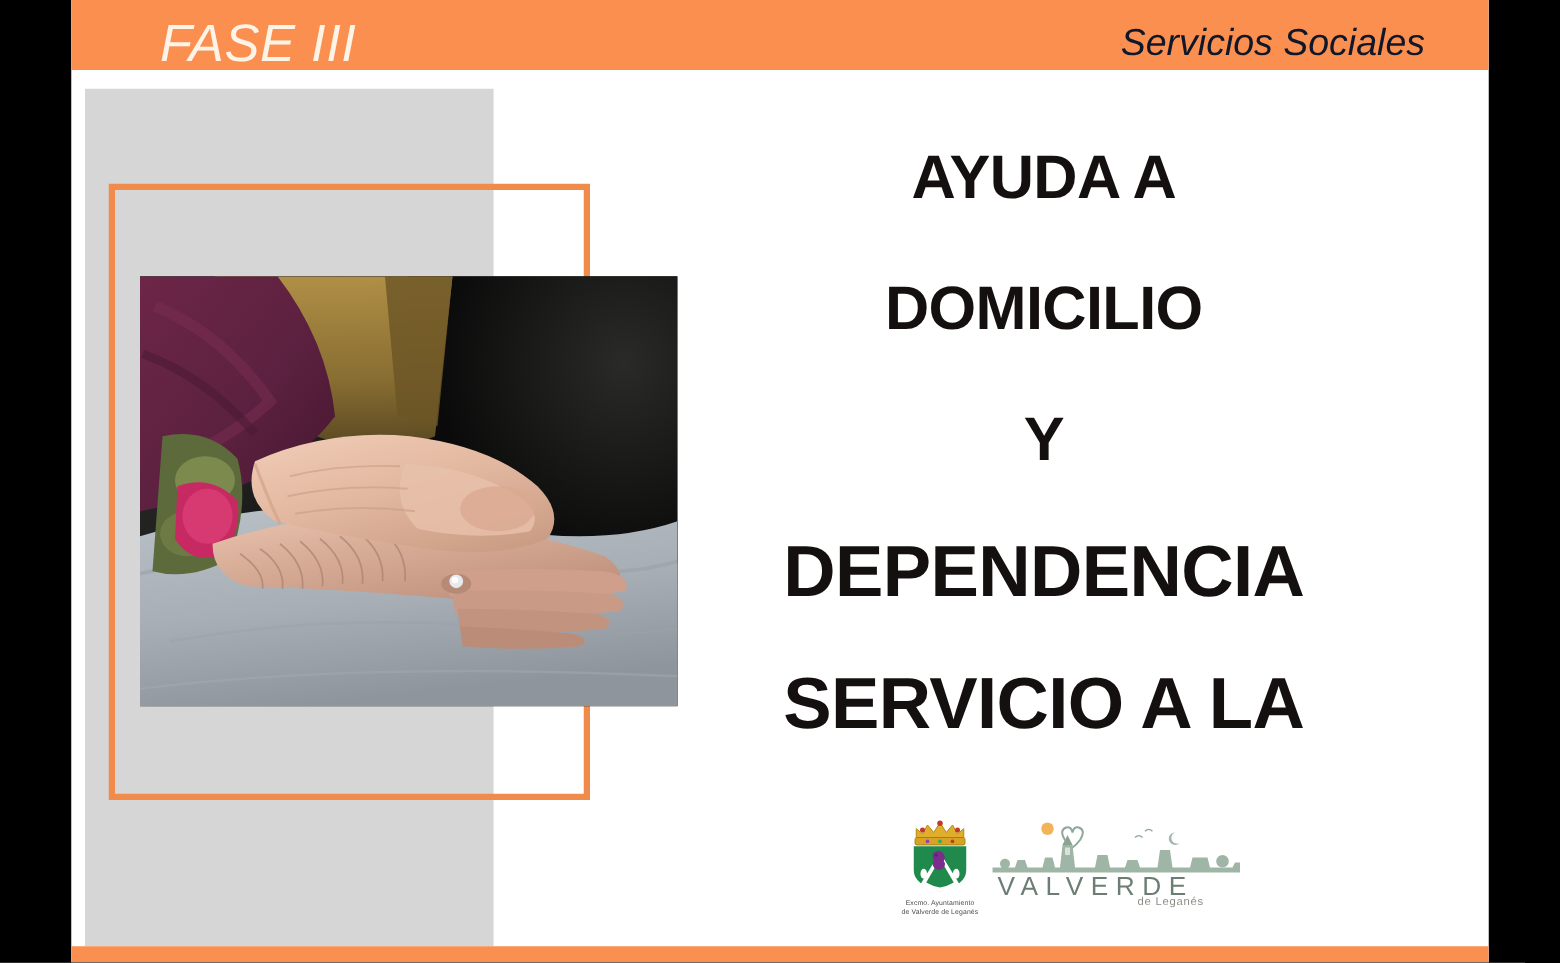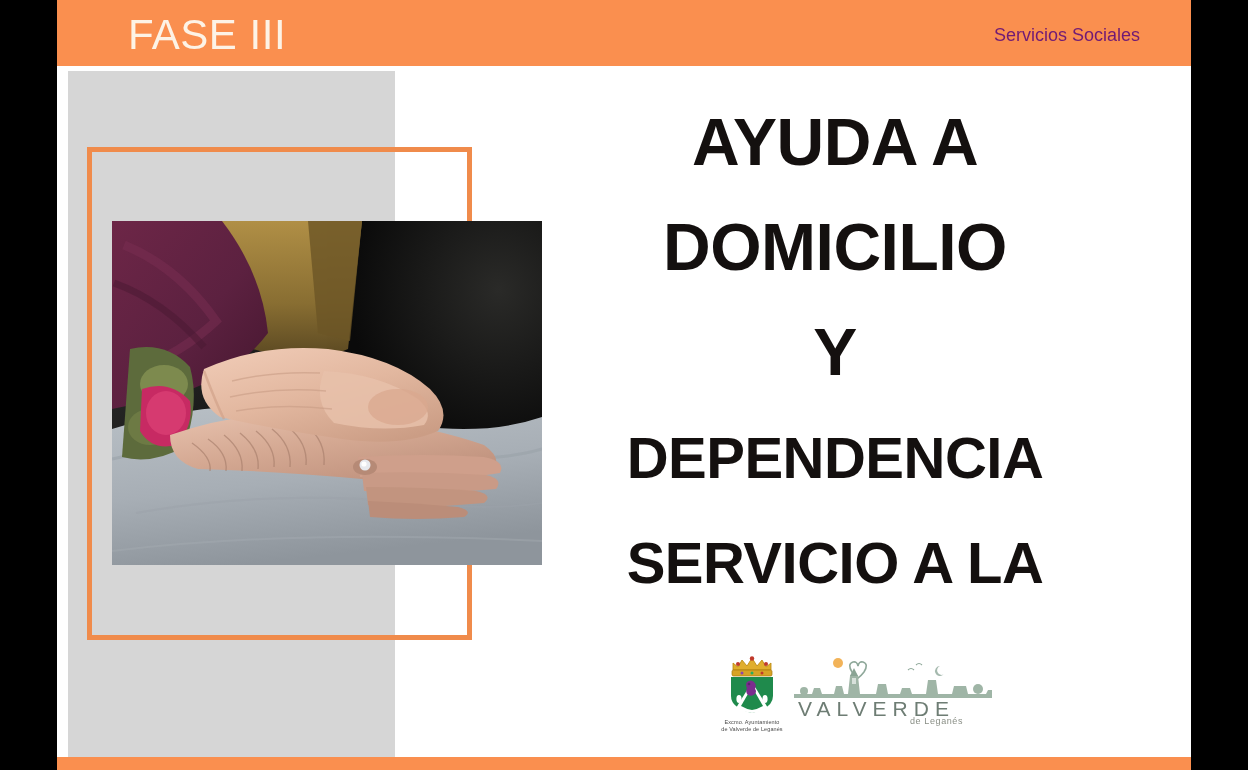--- a/index.html
+++ b/index.html
@@ -32,42 +32,43 @@
     background: #ffffff;
     overflow: hidden;
   }
 
   
   .header-band {
     position: absolute;
     left: 0;
     top: 0;
     width: 100%;
-    height: 66px;
+    height: 56px;
     background: #fa8f4f;
     box-sizing: border-box;
+    font-style: italic;
   }
   .phase-label {
     position: absolute;
     left: 71px;
     top: 9px;
     font-size: 42px;
     font-weight: 400;
     letter-spacing: 0.5px;
     color: #fdf3e6;
     line-height: 52px;
     white-space: nowrap;
   }
   .dept-label {
     position: absolute;
     right: 51px;
     top: 19px;
-    font-size: 18px;
+    font-size: 30px;
     font-weight: 400;
-    color: #701a75;
+    color: #0f172a;
     line-height: 32px;
     white-space: nowrap;
   }
 
   
   .grey-panel {
     position: absolute;
     left: 11px;
     top: 71px;
     width: 327px;
@@ -102,21 +103,21 @@
   
   .title-block {
     position: absolute;
     left: 440px;
     top: 90px;
     width: 676px;
     text-align: center;
     color: #14100f;
   }
   .title-line {
-    font-size: 66px;
+    font-size: 49px;
     font-weight: bold;
     letter-spacing: -0.5px;
     line-height: 105px;
     white-space: nowrap;
   }
   .title-line.small {
     font-size: 58px;
   }
 
   

